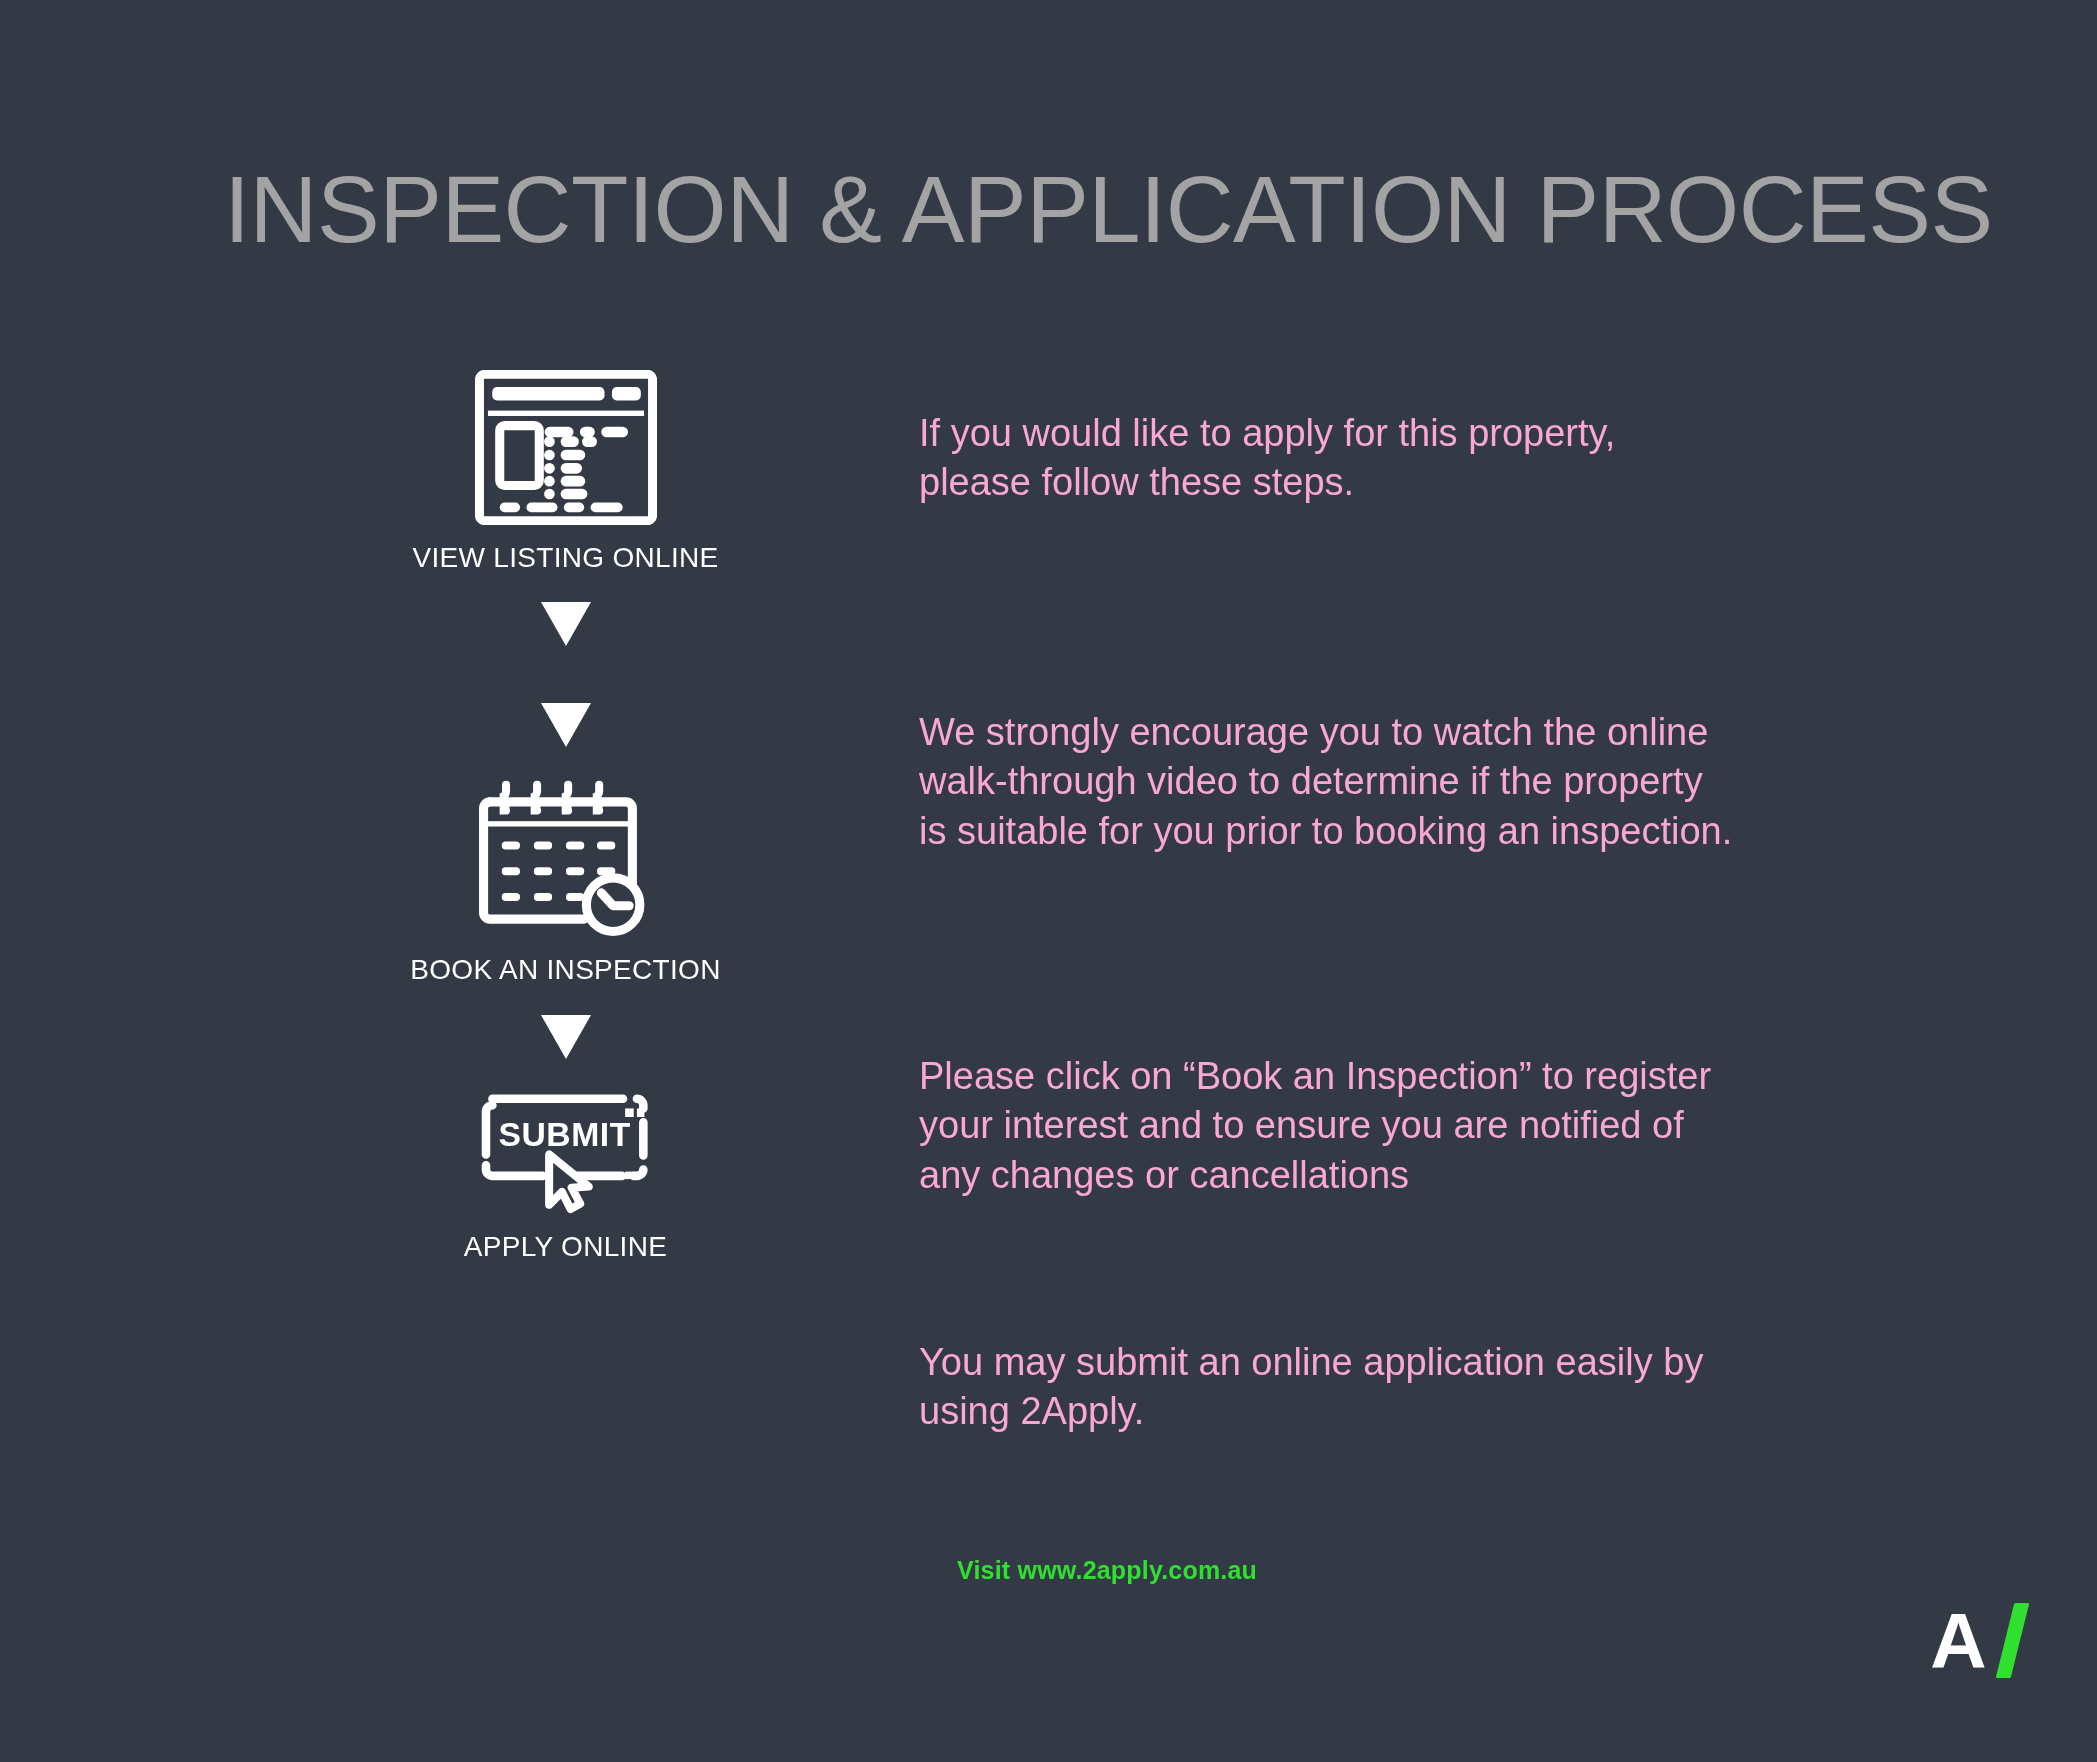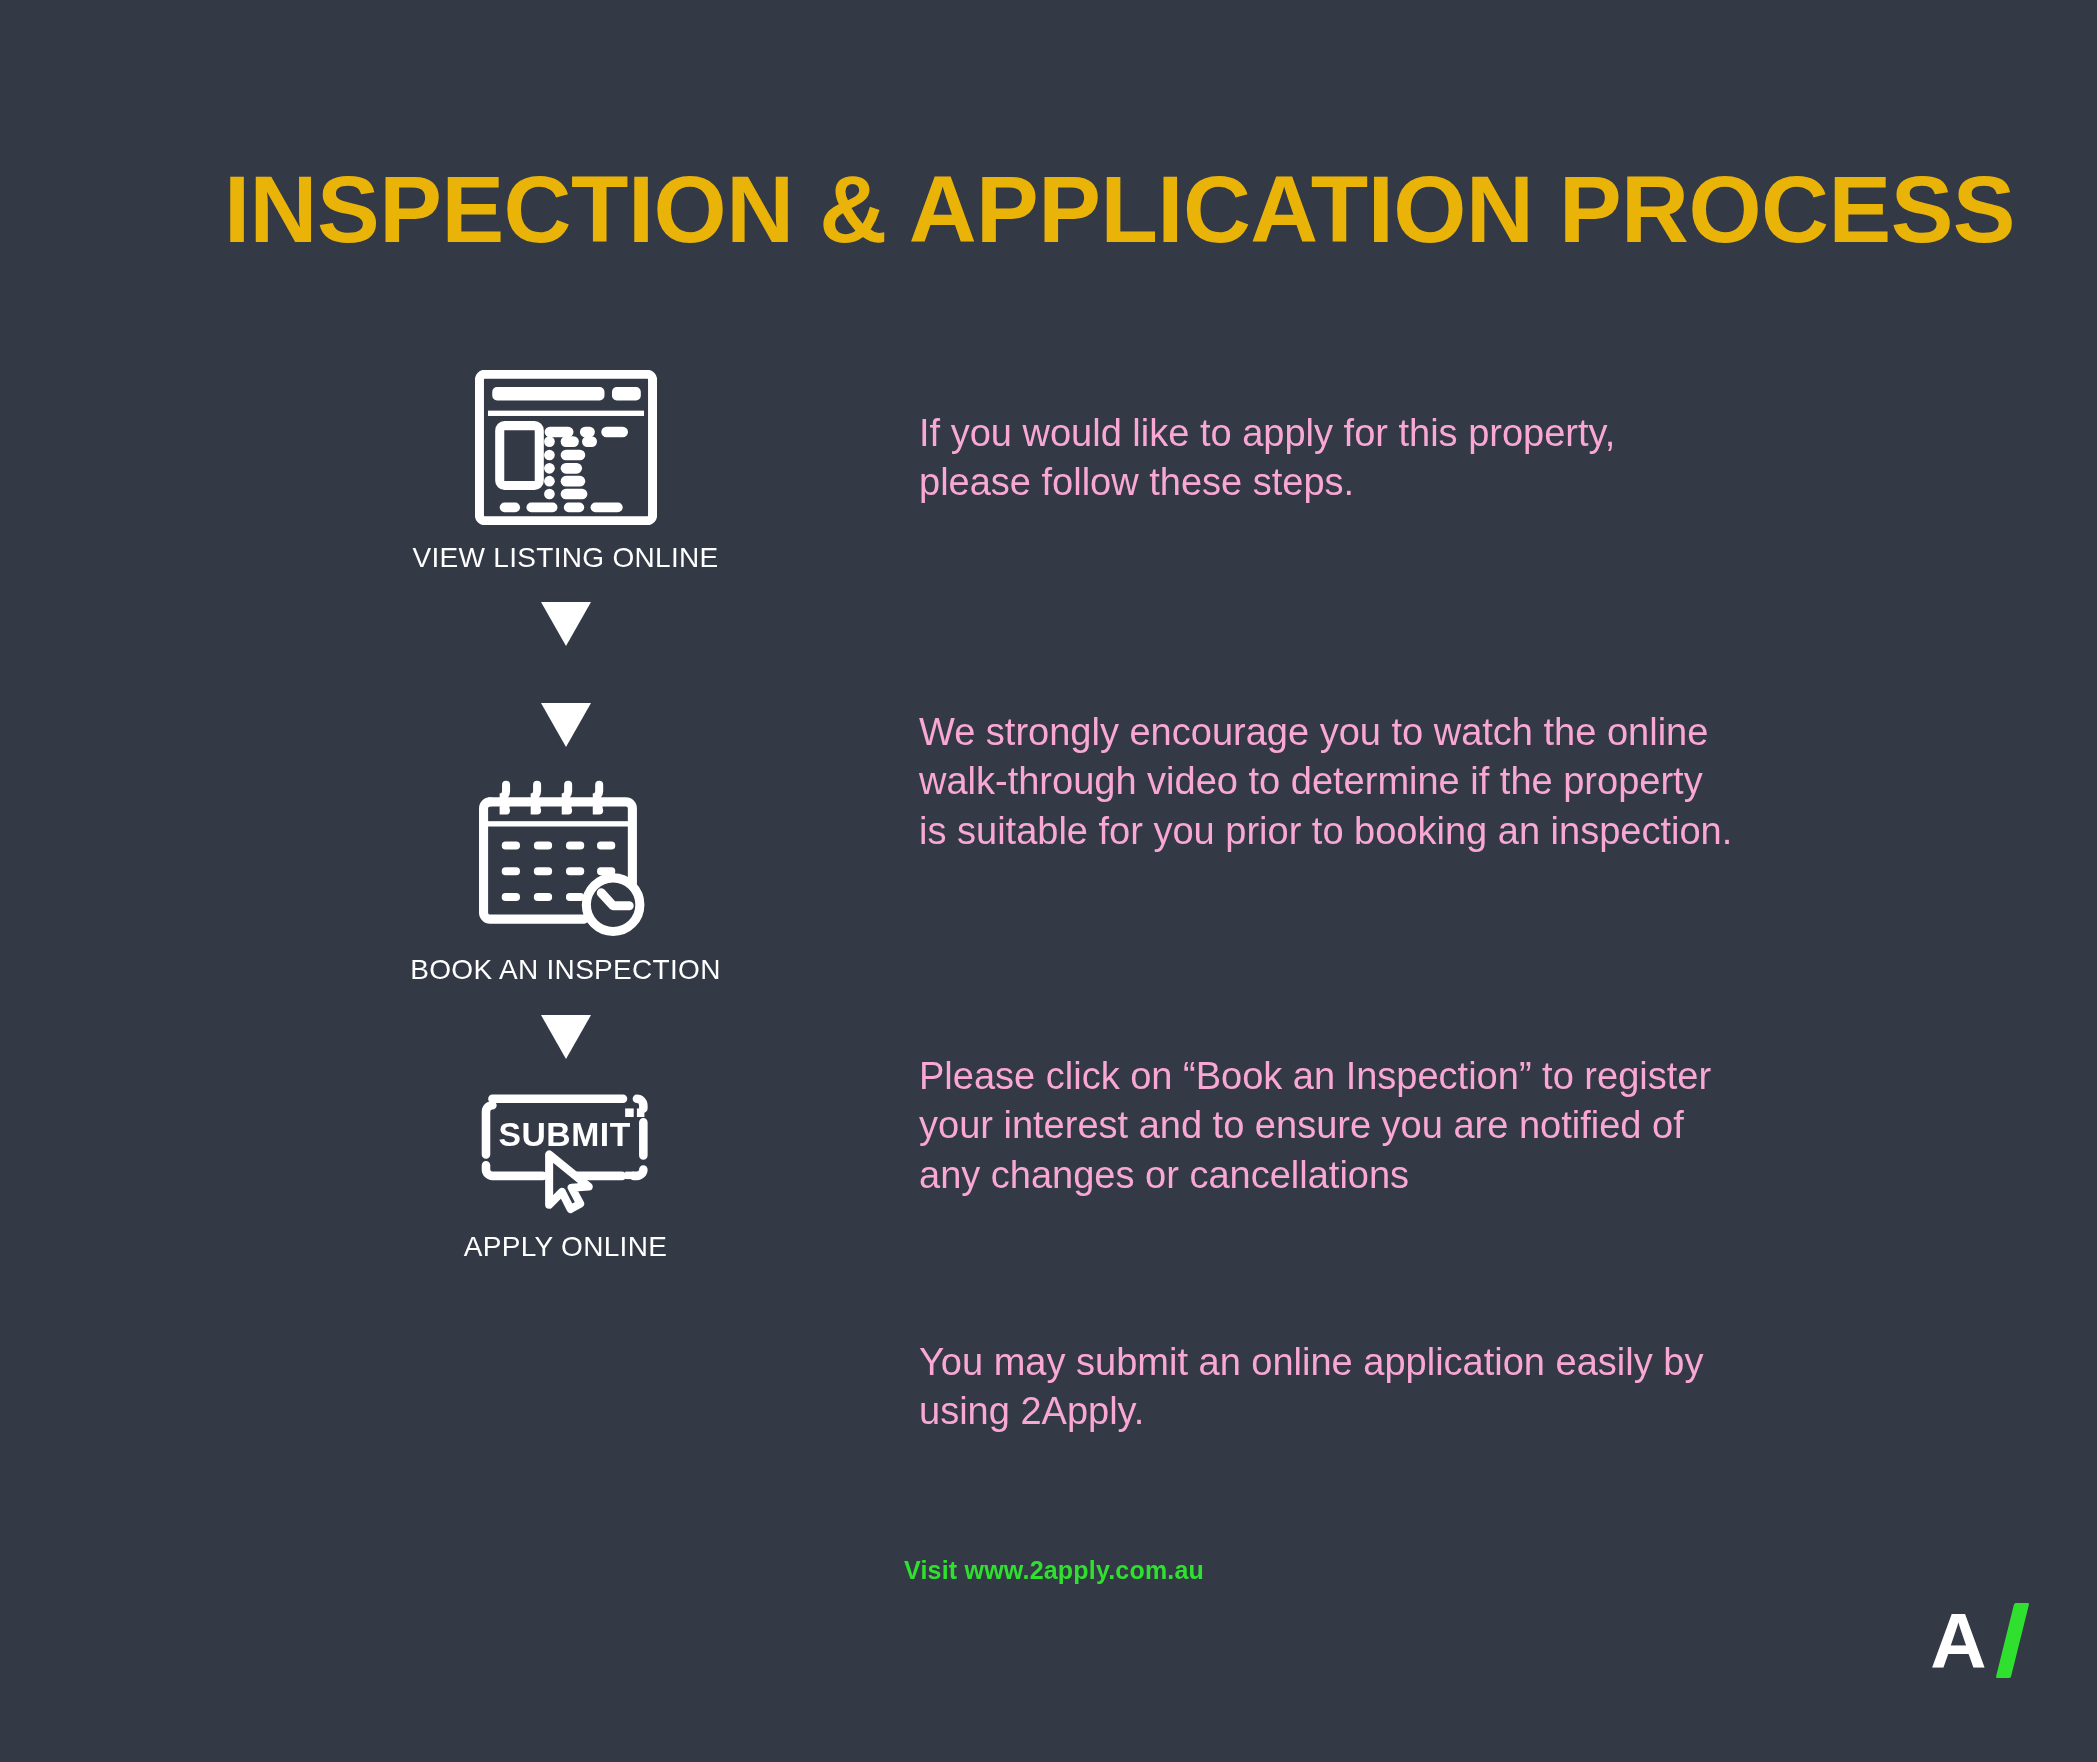--- a/index.html
+++ b/index.html
@@ -16,22 +16,22 @@
     overflow: hidden;
   }
 
   
   .title {
     position: absolute;
     left: 224px;
     top: 163px;
     font-size: 94px;
     line-height: 1.0;
-    font-weight: bold;
-    color: #eab308;
+    font-weight: normal;
+    color: #a3a3a3;
     letter-spacing: -0.5px;
     white-space: nowrap;
   }
 
   
   .steps {
     position: absolute;
     left: 343px;
     top: 370px;
     width: 445px;
@@ -89,21 +89,21 @@
     font-weight: normal;
     white-space: pre-line;
   }
   #note-0 { top: 409px; }
   #note-1 { top: 708px; }
   #note-2 { top: 1052px; }
   #note-3 { top: 1338px; }
 
   .visit {
     position: absolute;
-    left: 904px;
+    left: 957px;
     top: 1556px;
     color: #2fe02f;
     font-size: 25px;
     font-weight: bold;
     letter-spacing: 0.2px;
   }
 
   
   .logo {
     position: absolute;

